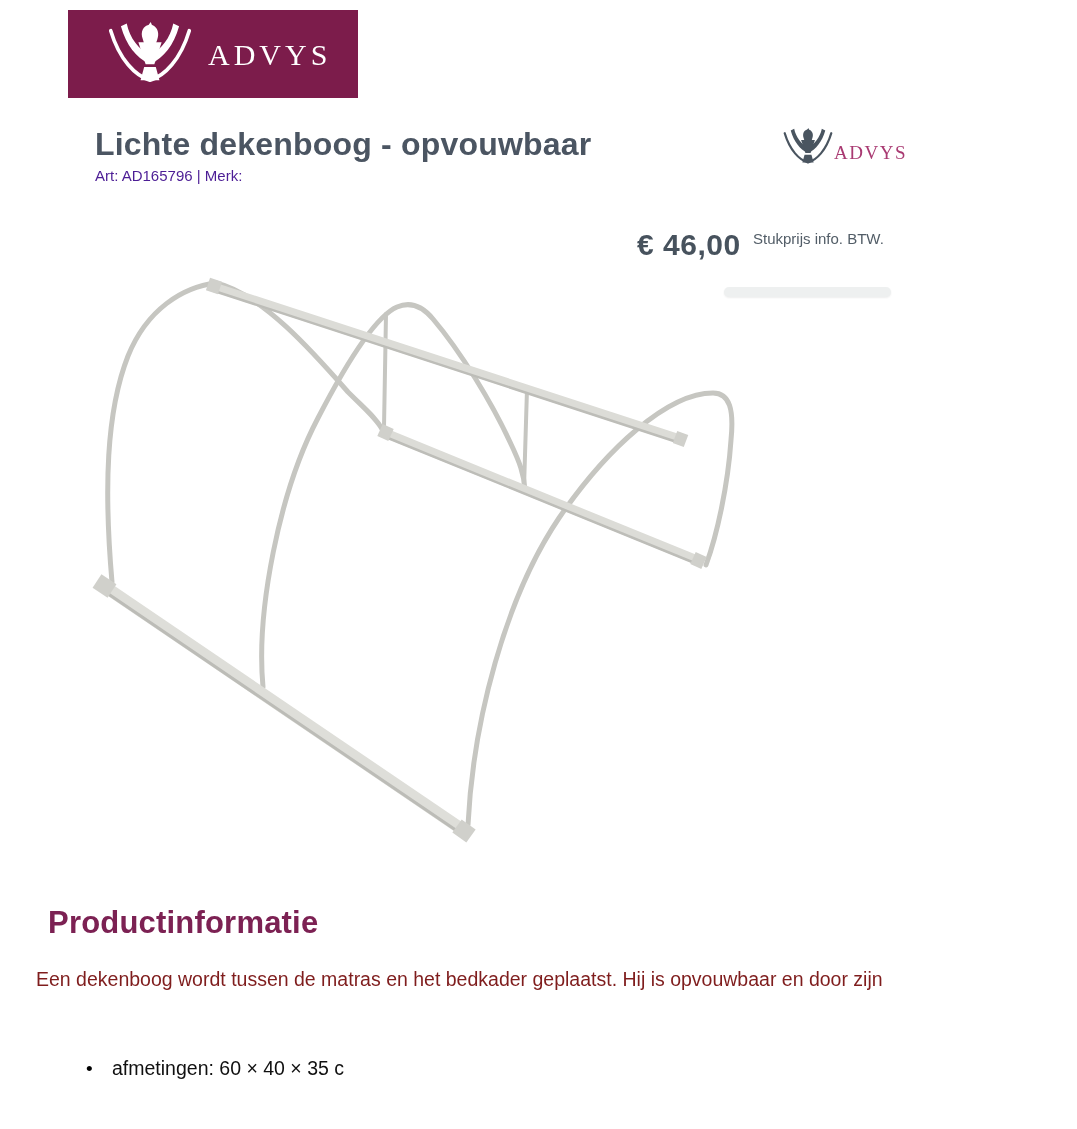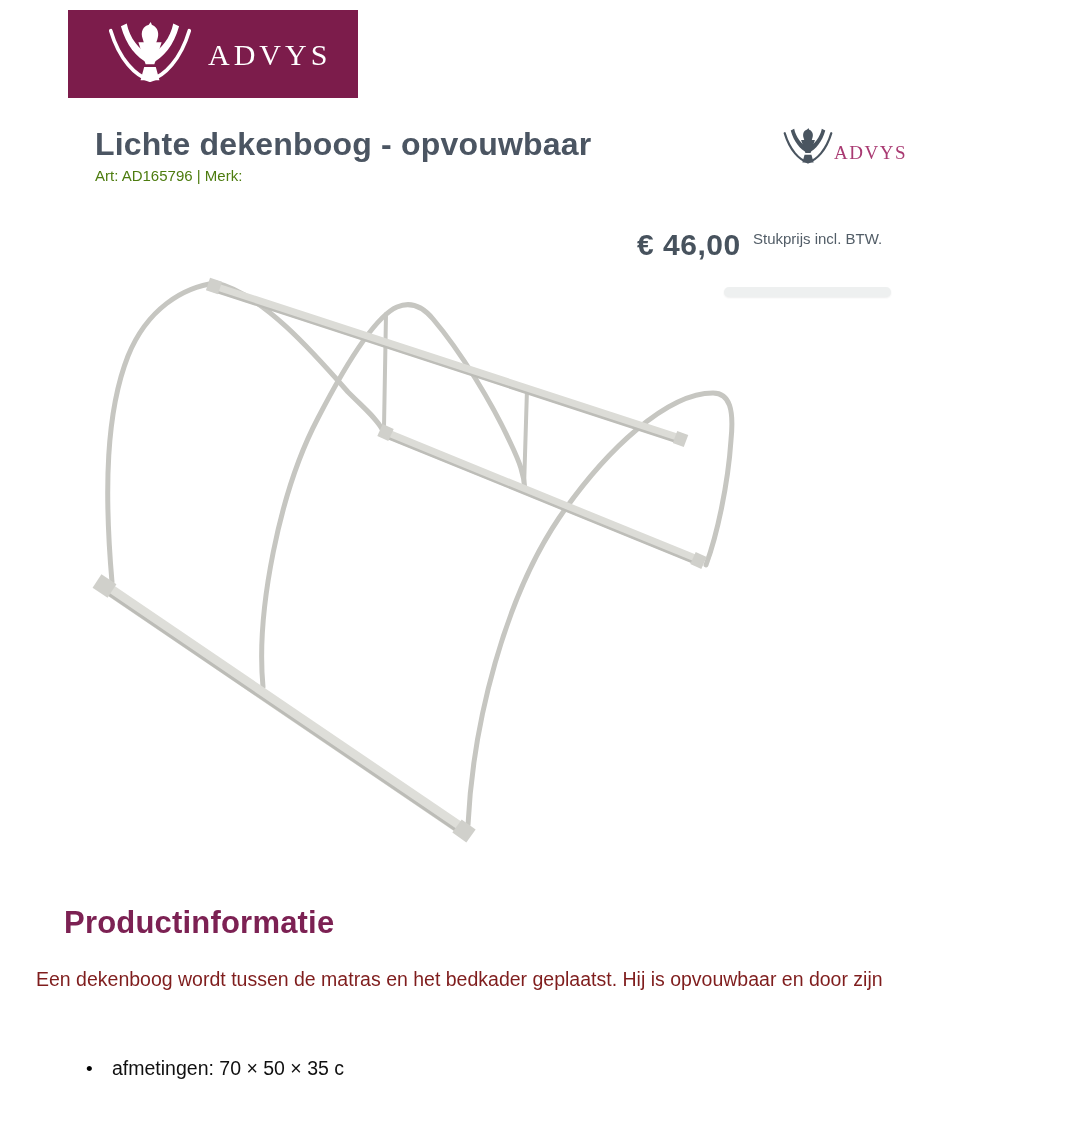--- a/index.html
+++ b/index.html
@@ -30,21 +30,21 @@
   }
 
   
   .title {
     position: absolute; left: 95px; top: 126px;
     font-size: 32px; font-weight: bold; color: #4b5562;
     letter-spacing: 0.2px;
   }
   .art-line {
     position: absolute; left: 95px; top: 167px;
-    font-size: 15px; color: #4d7c0f;
+    font-size: 15px; color: #4c1d95;
   }
 
   
   .logo-small {
     position: absolute; left: 780px; top: 128px;
     display: flex; align-items: flex-end;
   }
   .logo-small .bird { width: 56px; height: 38px; color: #4a5560; }
   .logo-small-text {
     font-family: "Liberation Serif", serif;
@@ -76,21 +76,20 @@
   .product-image {
     position: absolute; left: 80px; top: 250px;
     width: 720px; height: 620px;
   }
 
   
   .info-heading {
     position: absolute; left: 48px; top: 905px;
     font-size: 31px; font-weight: bold; color: #7c2153;
     letter-spacing: 0.2px;
-    margin-left: 16px;
   }
   .para {
     position: absolute; left: 36px; top: 963px;
     width: 1010px;
     font-size: 19.5px; line-height: 33px; color: #7f1d1d;
   }
   .pline { display: block; }
   .bullets {
     position: absolute; left: 48px; top: 1057px;
     list-style: none;
@@ -134,21 +133,21 @@
   <div class="art-line">Art: AD165796 | Merk:</div>
 
   <div class="logo-small">
     <svg class="bird" viewBox="0 0 120 88">
       <use href="#advys-bird"></use>
     </svg>
     <span class="logo-small-text">ADVYS</span>
   </div>
 
   <div class="price">€ 46,00</div>
-  <div class="price-note">Stukprijs incl. BTW.</div>
+  <div class="price-note">Stukprijs info. BTW.</div>
 
   <div class="strip"></div>
 
   <svg class="product-image" viewBox="0 0 720 620">
 
     <g fill="none" stroke="#c6c6c1" stroke-width="5" stroke-linecap="round">
       <path d="M 32 332 C 24 240, 26 162, 48 106 C 67 59, 103 37, 136 33 C 182 44, 233 102, 268 142 C 286 160, 296 168, 302 179"></path>
       <path d="M 183 437 C 176 362, 199 242, 238 168 C 267 112, 296 66, 317 57 C 331 51, 343 57, 353 69 C 381 102, 412 153, 430 192 C 440 213, 444 224, 445 240"></path>
       <path d="M 388 575 C 393 472, 425 348, 479 268 C 527 198, 588 143, 633 143 C 650 143, 654 160, 651 190 C 648 235, 637 285, 626 315"></path>
       <path stroke-width="4" d="M 306 64 L 304 177"></path>
@@ -179,17 +178,17 @@
 
   <h2 class="info-heading">Productinformatie</h2>
 
   <p class="para">
     <span class="pline">Een dekenboog wordt tussen de matras en het bedkader geplaatst. Hij is opvouwbaar en door zijn</span>
   </p>
 
   <ul class="bullets">
     <li>
       <span class="dot">•</span>
-      <span>afmetingen: 70 × 50 × 35 c</span>
+      <span>afmetingen: 60 × 40 × 35 c</span>
     </li>
   </ul>
 
 </div>
 
 </body></html>

